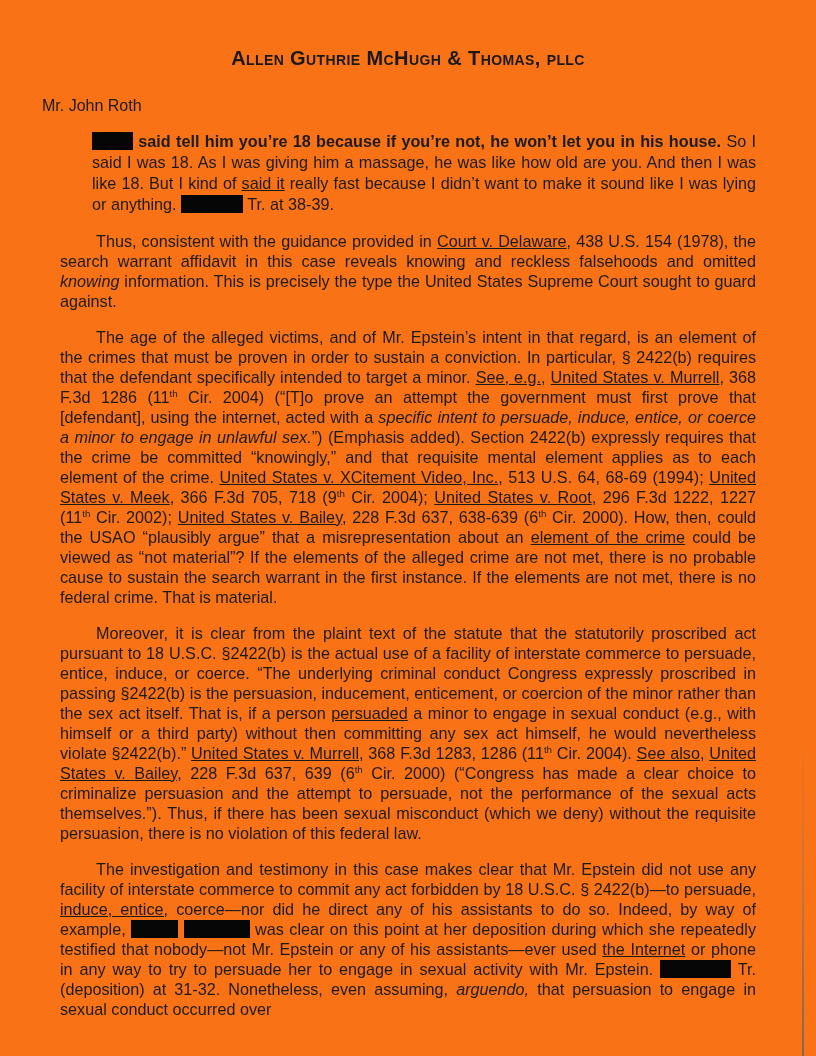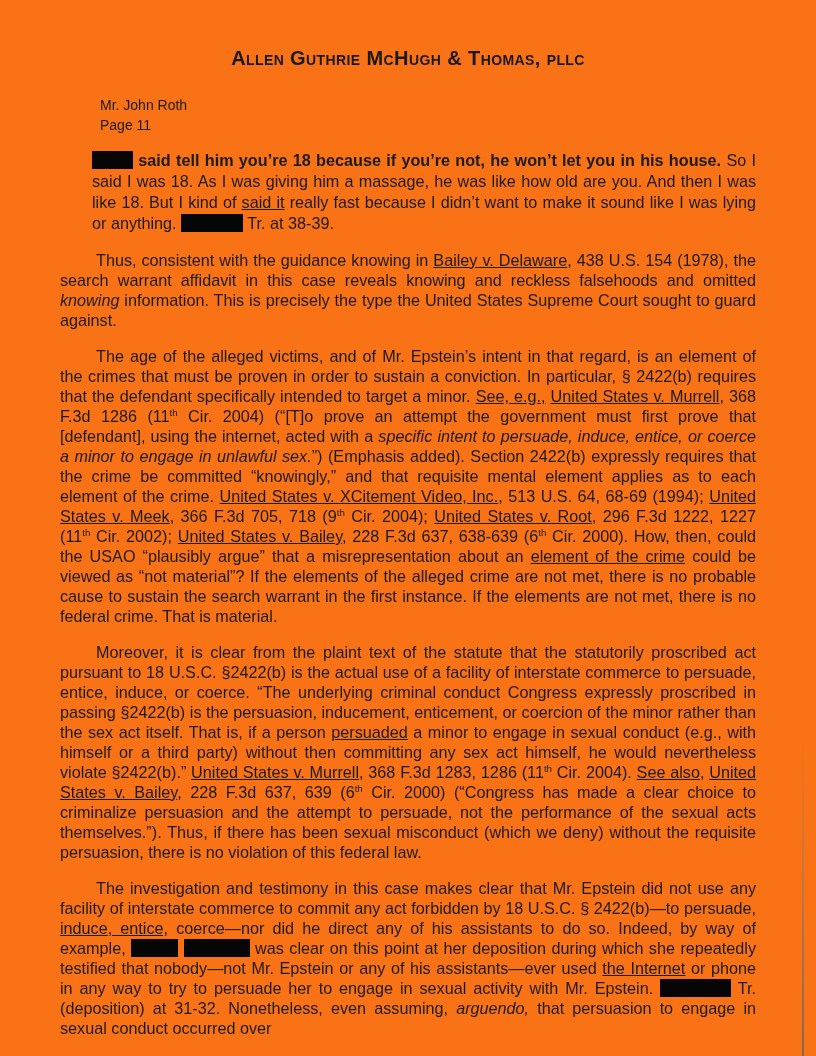--- a/index.html
+++ b/index.html
@@ -14,22 +14,22 @@
   .letterhead{
     padding-top:47px;
     text-align:center;
     font-weight:bold;
     font-variant:small-caps;
     font-size:20px;
     letter-spacing:0.4px;
     color:#191919;
   }
   .address{
-    margin:26px 0 0 100px;
-    font-size:14px;
+    margin:26px 0 0 42px;
+    font-size:16px;
     line-height:19.5px;
   }
   .bq{
     margin:15px 60px 0 92px;
     font-size:16.2px;
     line-height:21px;
     text-align:justify;
   }
   .para{
     margin:16px 60px 0 60px;
@@ -62,26 +62,25 @@
 </style>
 </head>
 <body>
 
 <div class="page">
 
   <div class="letterhead">Allen Guthrie McHugh &amp; Thomas, pllc</div>
 
   <div class="address">
     <div>Mr. John Roth</div>
-    <div>Page 11</div>
   </div>
 
   <div class="bq"><span class="redact" style="width: 41px;"></span><span class="b"> said tell him you’re 18 because if you’re not, he won’t let you in his house. </span><span>So I said I was 18.  As I was giving him a massage, he was like how old are you.  And then I was like 18.  But I kind of </span><span class="u">said it</span><span> really fast because I didn’t want to make it sound like I was lying or anything. </span><span class="redact" style="width: 62px;"></span><span> Tr. at 38-39.</span></div>
 
-  <div class="para"><span>Thus, consistent with the guidance knowing in </span><span class="u">Bailey v. Delaware</span><span>, 438 U.S. 154 (1978), the search warrant affidavit in this case reveals knowing and reckless falsehoods and omitted </span><span class="i">knowing</span><span> information. This is precisely the type the United States Supreme Court sought to guard against.</span></div>
+  <div class="para"><span>Thus, consistent with the guidance provided in </span><span class="u">Court v. Delaware</span><span>, 438 U.S. 154 (1978), the search warrant affidavit in this case reveals knowing and reckless falsehoods and omitted </span><span class="i">knowing</span><span> information. This is precisely the type the United States Supreme Court sought to guard against.</span></div>
 
   <div class="para"><span>The age of the alleged victims, and of Mr. Epstein’s intent in that regard, is an element of the crimes that must be proven in order to sustain a conviction.  In particular, § 2422(b) requires that the defendant specifically intended to target a minor.  </span><span class="u">See, e.g.,</span><span> </span><span class="u">United States v. Murrell</span><span>, 368 F.3d 1286 (11</span><span class="sup">th</span><span> Cir. 2004) (“[T]o prove an attempt the government must first prove that [defendant], using the internet, acted with a </span><span class="i">specific intent to persuade, induce, entice, or coerce a minor to engage in unlawful sex.</span><span>”) (Emphasis added).  Section 2422(b) expressly requires that the crime be committed “knowingly,” and that requisite mental element applies as to each element of the crime.  </span><span class="u">United States v. XCitement Video, Inc.</span><span>, 513 U.S. 64, 68-69 (1994); </span><span class="u">United States v. Meek</span><span>, 366 F.3d 705, 718 (9</span><span class="sup">th</span><span> Cir. 2004); </span><span class="u">United States v. Root</span><span>, 296 F.3d 1222, 1227 (11</span><span class="sup">th</span><span> Cir. 2002); </span><span class="u">United States v. Bailey</span><span>, 228 F.3d 637, 638-639 (6</span><span class="sup">th</span><span> Cir. 2000).  How, then, could the USAO “plausibly argue” that a misrepresentation about an </span><span class="u">element of the crime</span><span> could be viewed as “not material”?  If the elements of the alleged crime are not met, there is no probable cause to sustain the search warrant in the first instance.  If the elements are not met, there is no federal crime.  That is material.</span></div>
 
   <div class="para"><span>Moreover, it is clear from the plaint text of the statute that the statutorily proscribed act pursuant to 18 U.S.C. §2422(b) is the actual use of a facility of interstate commerce to persuade, entice, induce, or coerce. “The underlying criminal conduct Congress expressly proscribed in passing §2422(b) is the persuasion, inducement, enticement, or coercion of the minor rather than the sex act itself. That is, if a person </span><span class="u">persuaded</span><span> a minor to engage in sexual conduct (e.g., with himself or a third party) without then committing any sex act himself, he would nevertheless violate §2422(b).” </span><span class="u">United States v. Murrell</span><span>, 368 F.3d 1283, 1286 (11</span><span class="sup">th</span><span> Cir. 2004). </span><span class="u">See also</span><span>, </span><span class="u">United States v. Bailey</span><span>, 228 F.3d 637, 639 (6</span><span class="sup">th</span><span> Cir. 2000) (“Congress has made a clear choice to criminalize persuasion and the attempt to persuade, not the performance of the sexual acts themselves.”). Thus, if there has been sexual misconduct (which we deny) without the requisite persuasion, there is no violation of this federal law.</span></div>
 
   <div class="para"><span>The investigation and testimony in this case makes clear that Mr. Epstein did not use any facility of interstate commerce to commit any act forbidden by 18 U.S.C. § 2422(b)—to persuade, </span><span class="u">induce, entice,</span><span> coerce—nor did he direct any of his assistants to do so. Indeed, by way of example, </span><span class="redact" style="width: 47px;"></span><span> </span><span class="redact" style="width: 66px;"></span><span> was clear on this point at her deposition during which she repeatedly testified that nobody—not Mr. Epstein or any of his assistants—ever used </span><span class="u">the Internet</span><span> or phone in any way to try to persuade her to engage in sexual activity with Mr. Epstein. </span><span class="redact" style="width: 71px;"></span><span> Tr. (deposition) at 31-32. Nonetheless, even assuming, </span><span class="i">arguendo,</span><span> that persuasion to engage in sexual conduct occurred over</span></div>
 
   <div class="scan-line"></div>
 
 </div>

